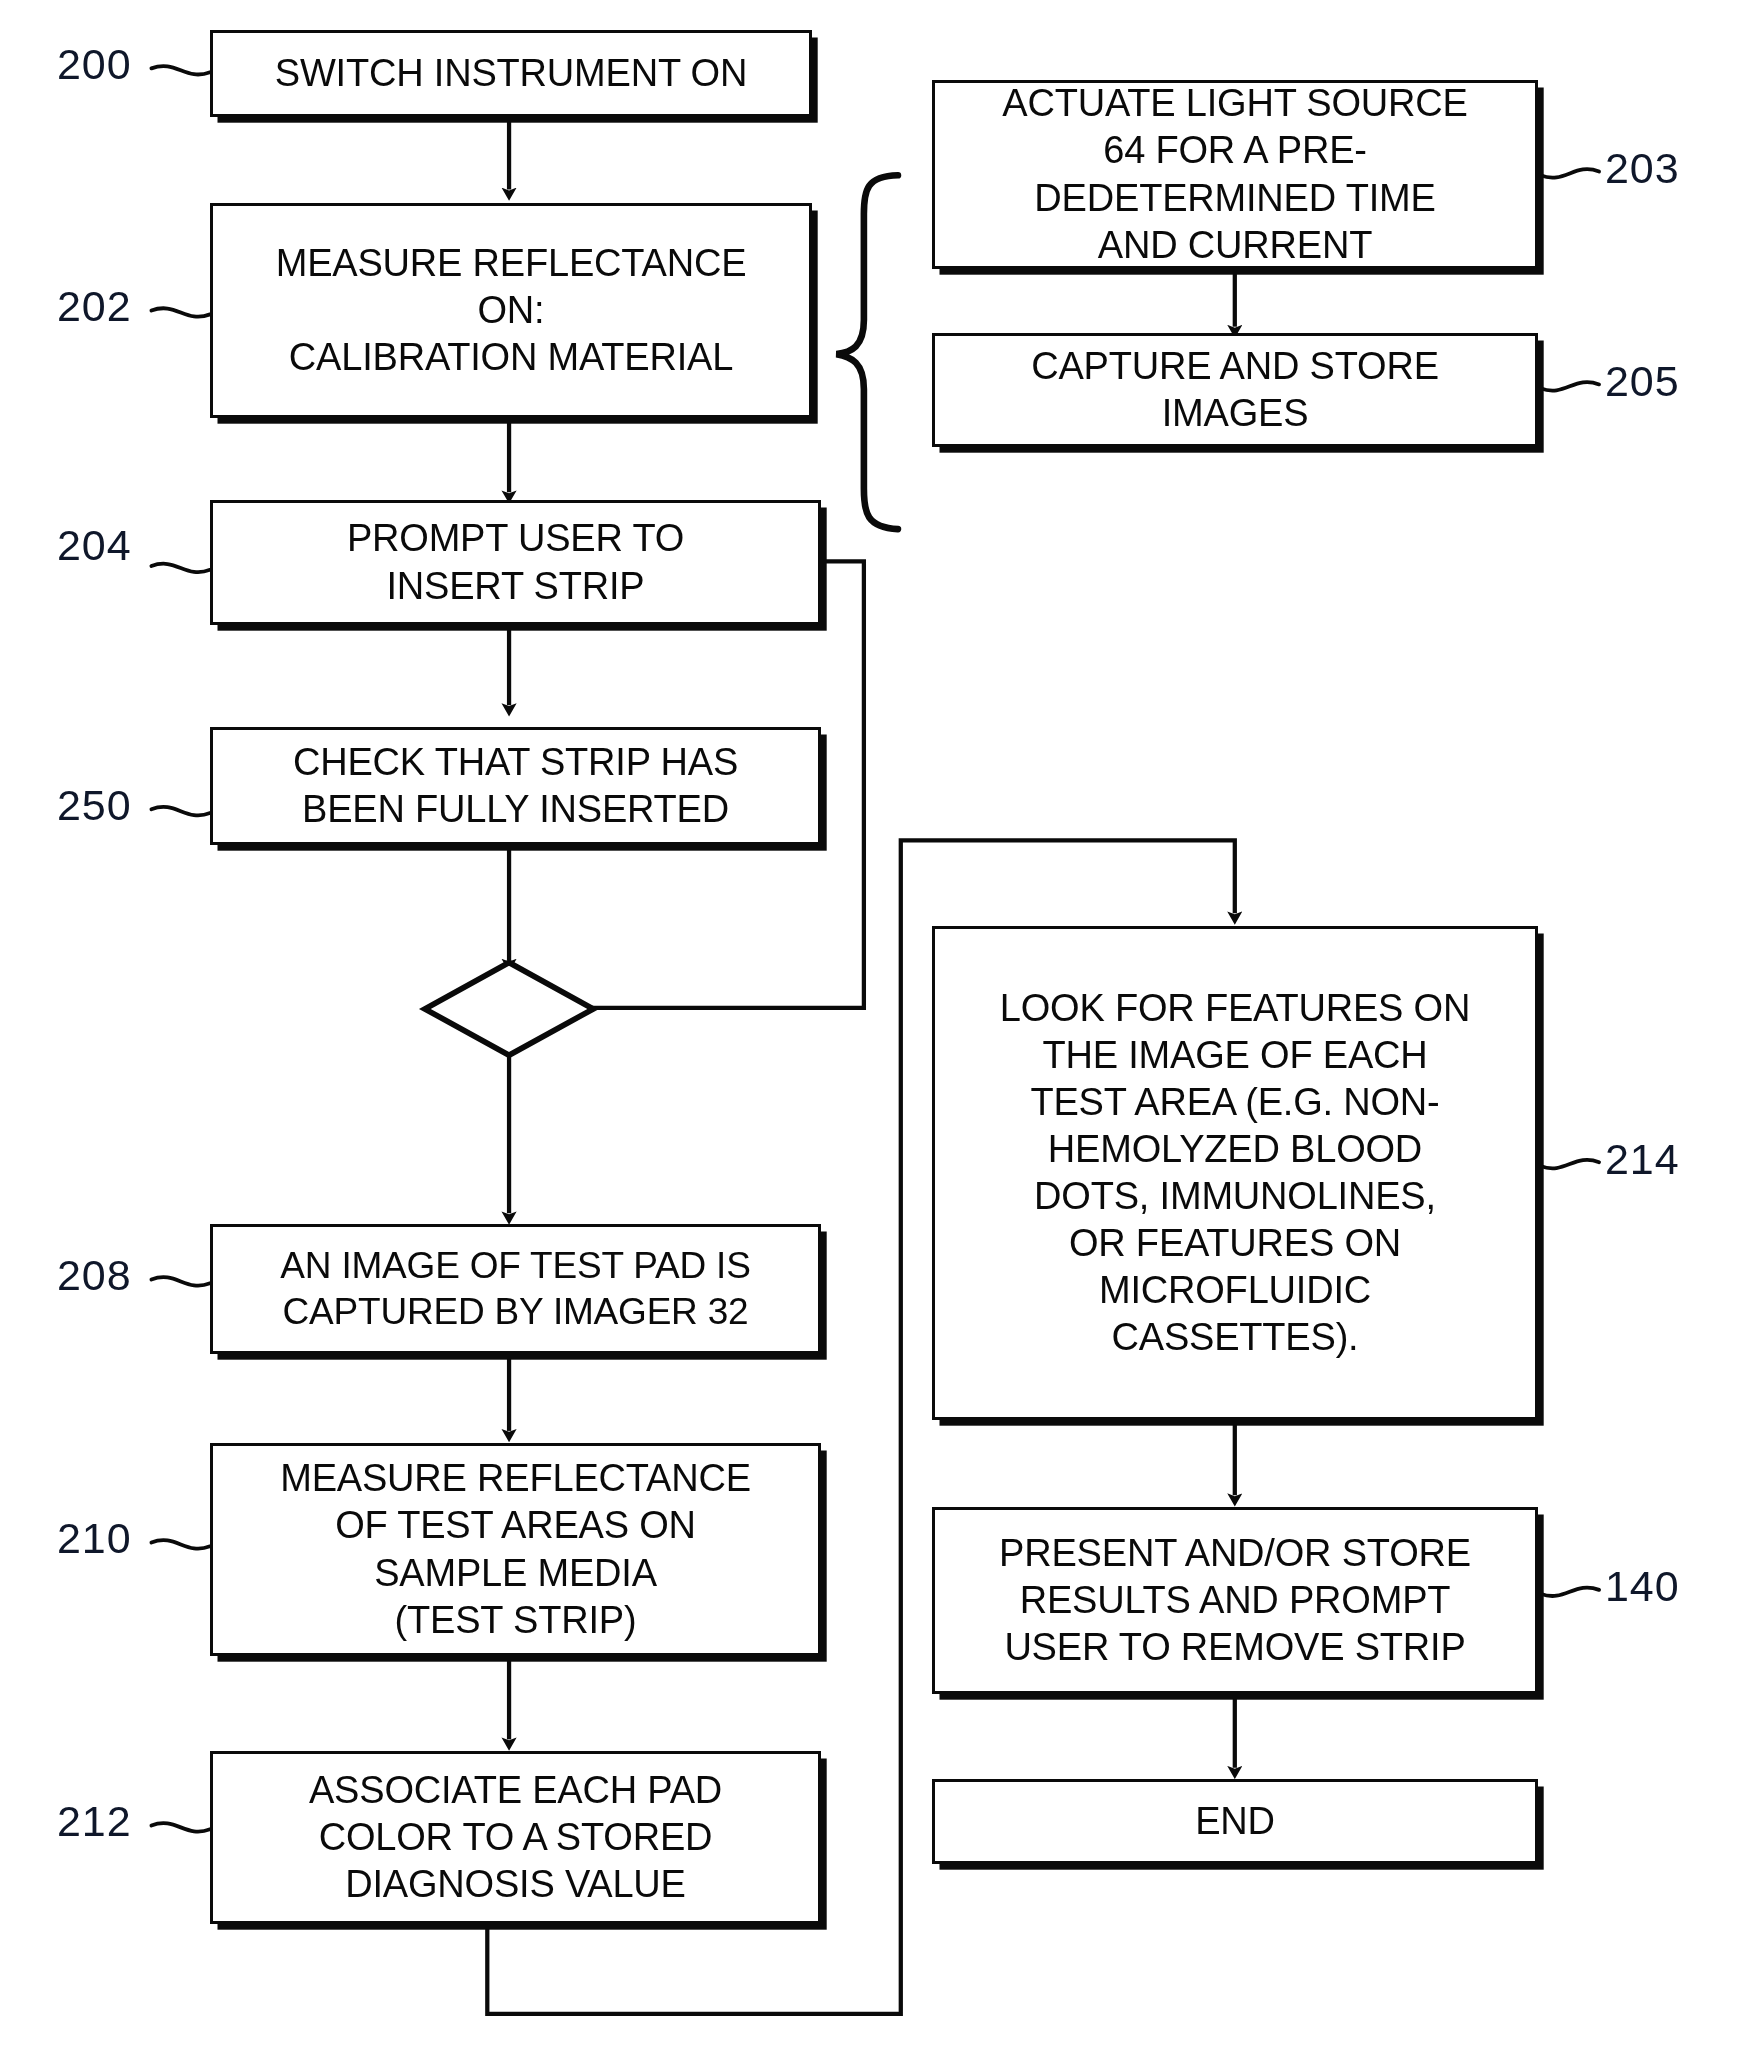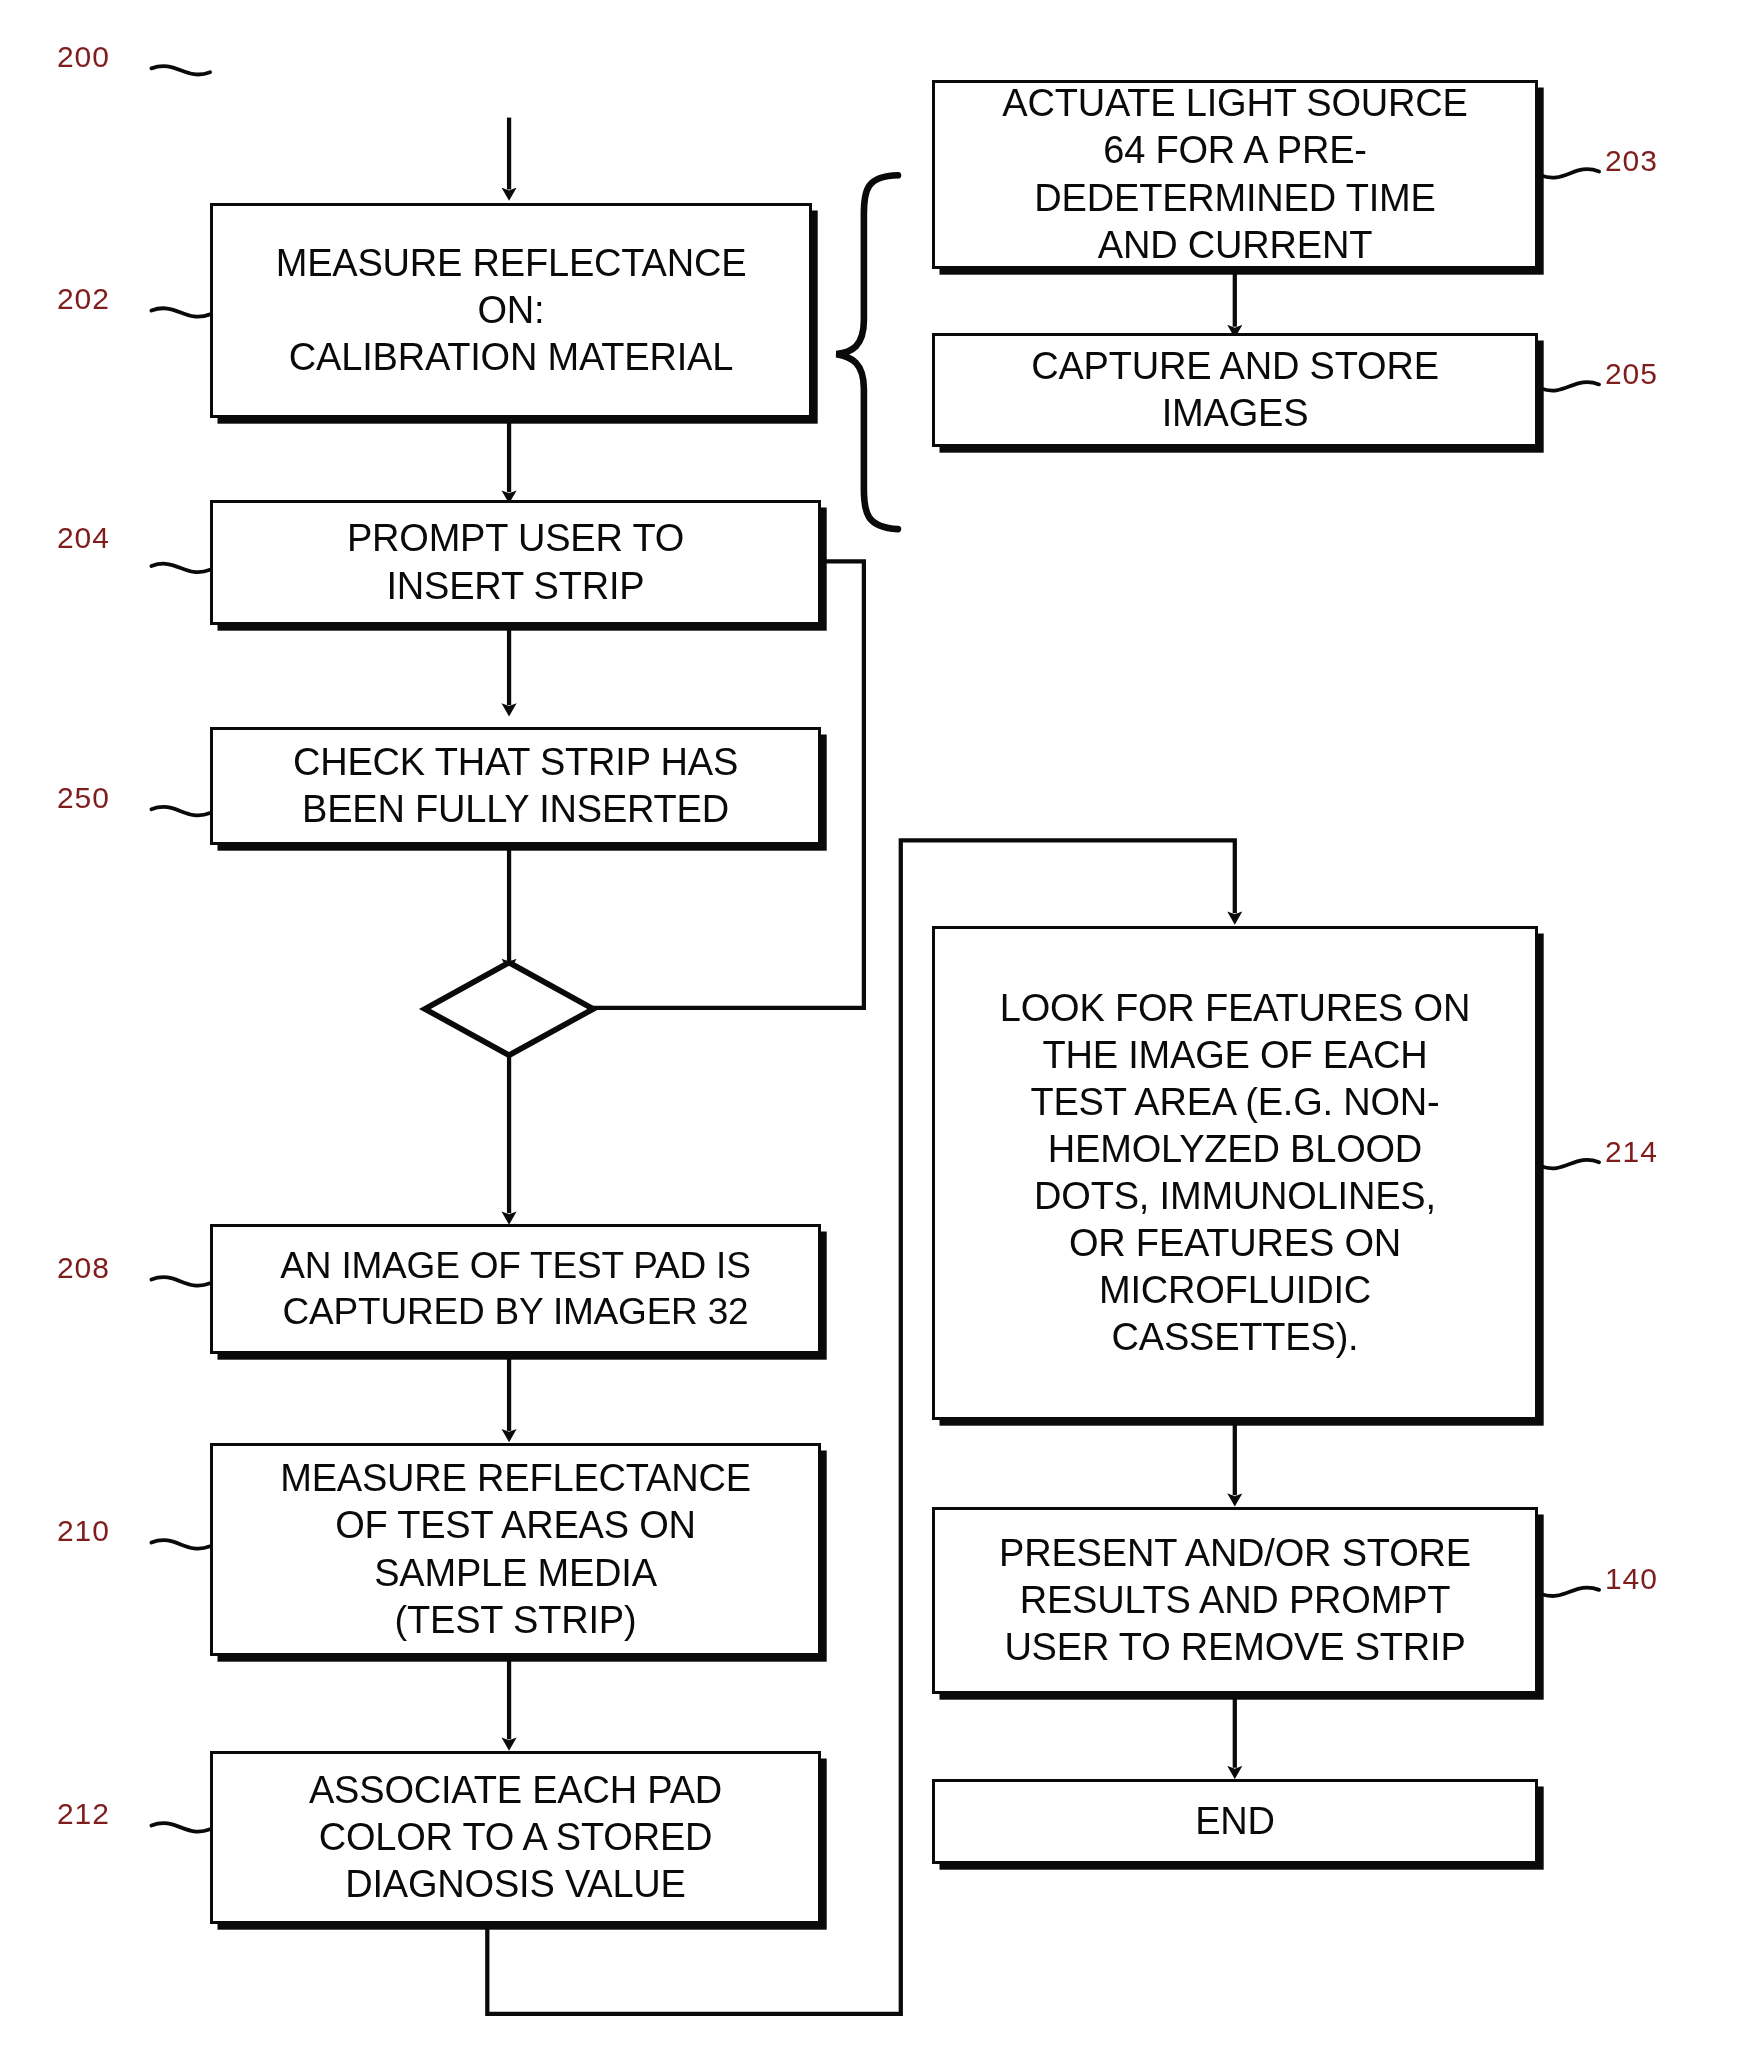--- a/index.html
+++ b/index.html
@@ -36,23 +36,23 @@
     padding:0 9.5px;
     white-space:pre-line;
     line-height:1.24;
     letter-spacing:-0.2px;
     font-weight:400;
   }
   .f39 .txt{font-size:37px;}
   .f40 .txt{font-size:38px;}
   .ref{
     position:absolute;
-    font-size:30px;
+    font-size:43px;
     letter-spacing:0.9px;
-    color:#7f1d1d;
+    color:#0f172a;
     white-space:nowrap;
     font-weight:400;
   }
   .diamond{
     position:absolute;
   }
 </style>
 </head>
 <body>
 
@@ -117,20 +117,23 @@
       <path d="M 160 1352 C 186 1342, 196 1366, 222 1356"></path>
       <path d="M 160 1630 C 186 1620, 196 1644, 222 1634"></path>
       <path d="M 160 1929 C 186 1919, 196 1943, 222 1933"></path>
       <path d="M 1628 185 C 1654 195, 1664 171, 1690 181"></path>
       <path d="M 1628 410 C 1654 420, 1664 396, 1690 406"></path>
       <path d="M 1628 1232 C 1654 1242, 1664 1218, 1690 1228"></path>
       <path d="M 1628 1684 C 1654 1694, 1664 1670, 1690 1680"></path>
     </g>
   </svg>
 
+  <div class="node f40" style="left:210px; top:30px; width:602px; height:87px;">
+    <span class="txt">SWITCH INSTRUMENT ON</span>
+  </div>
 
   <div class="node f40" style="left:210px; top:203px; width:602px; height:215px;">
     <span class="txt">MEASURE REFLECTANCE
 ON:
 CALIBRATION MATERIAL</span>
   </div>
 
   <div class="node f40" style="left:210px; top:500px; width:611px; height:125px;">
     <span class="txt">PROMPT USER TO
 INSERT STRIP</span>

